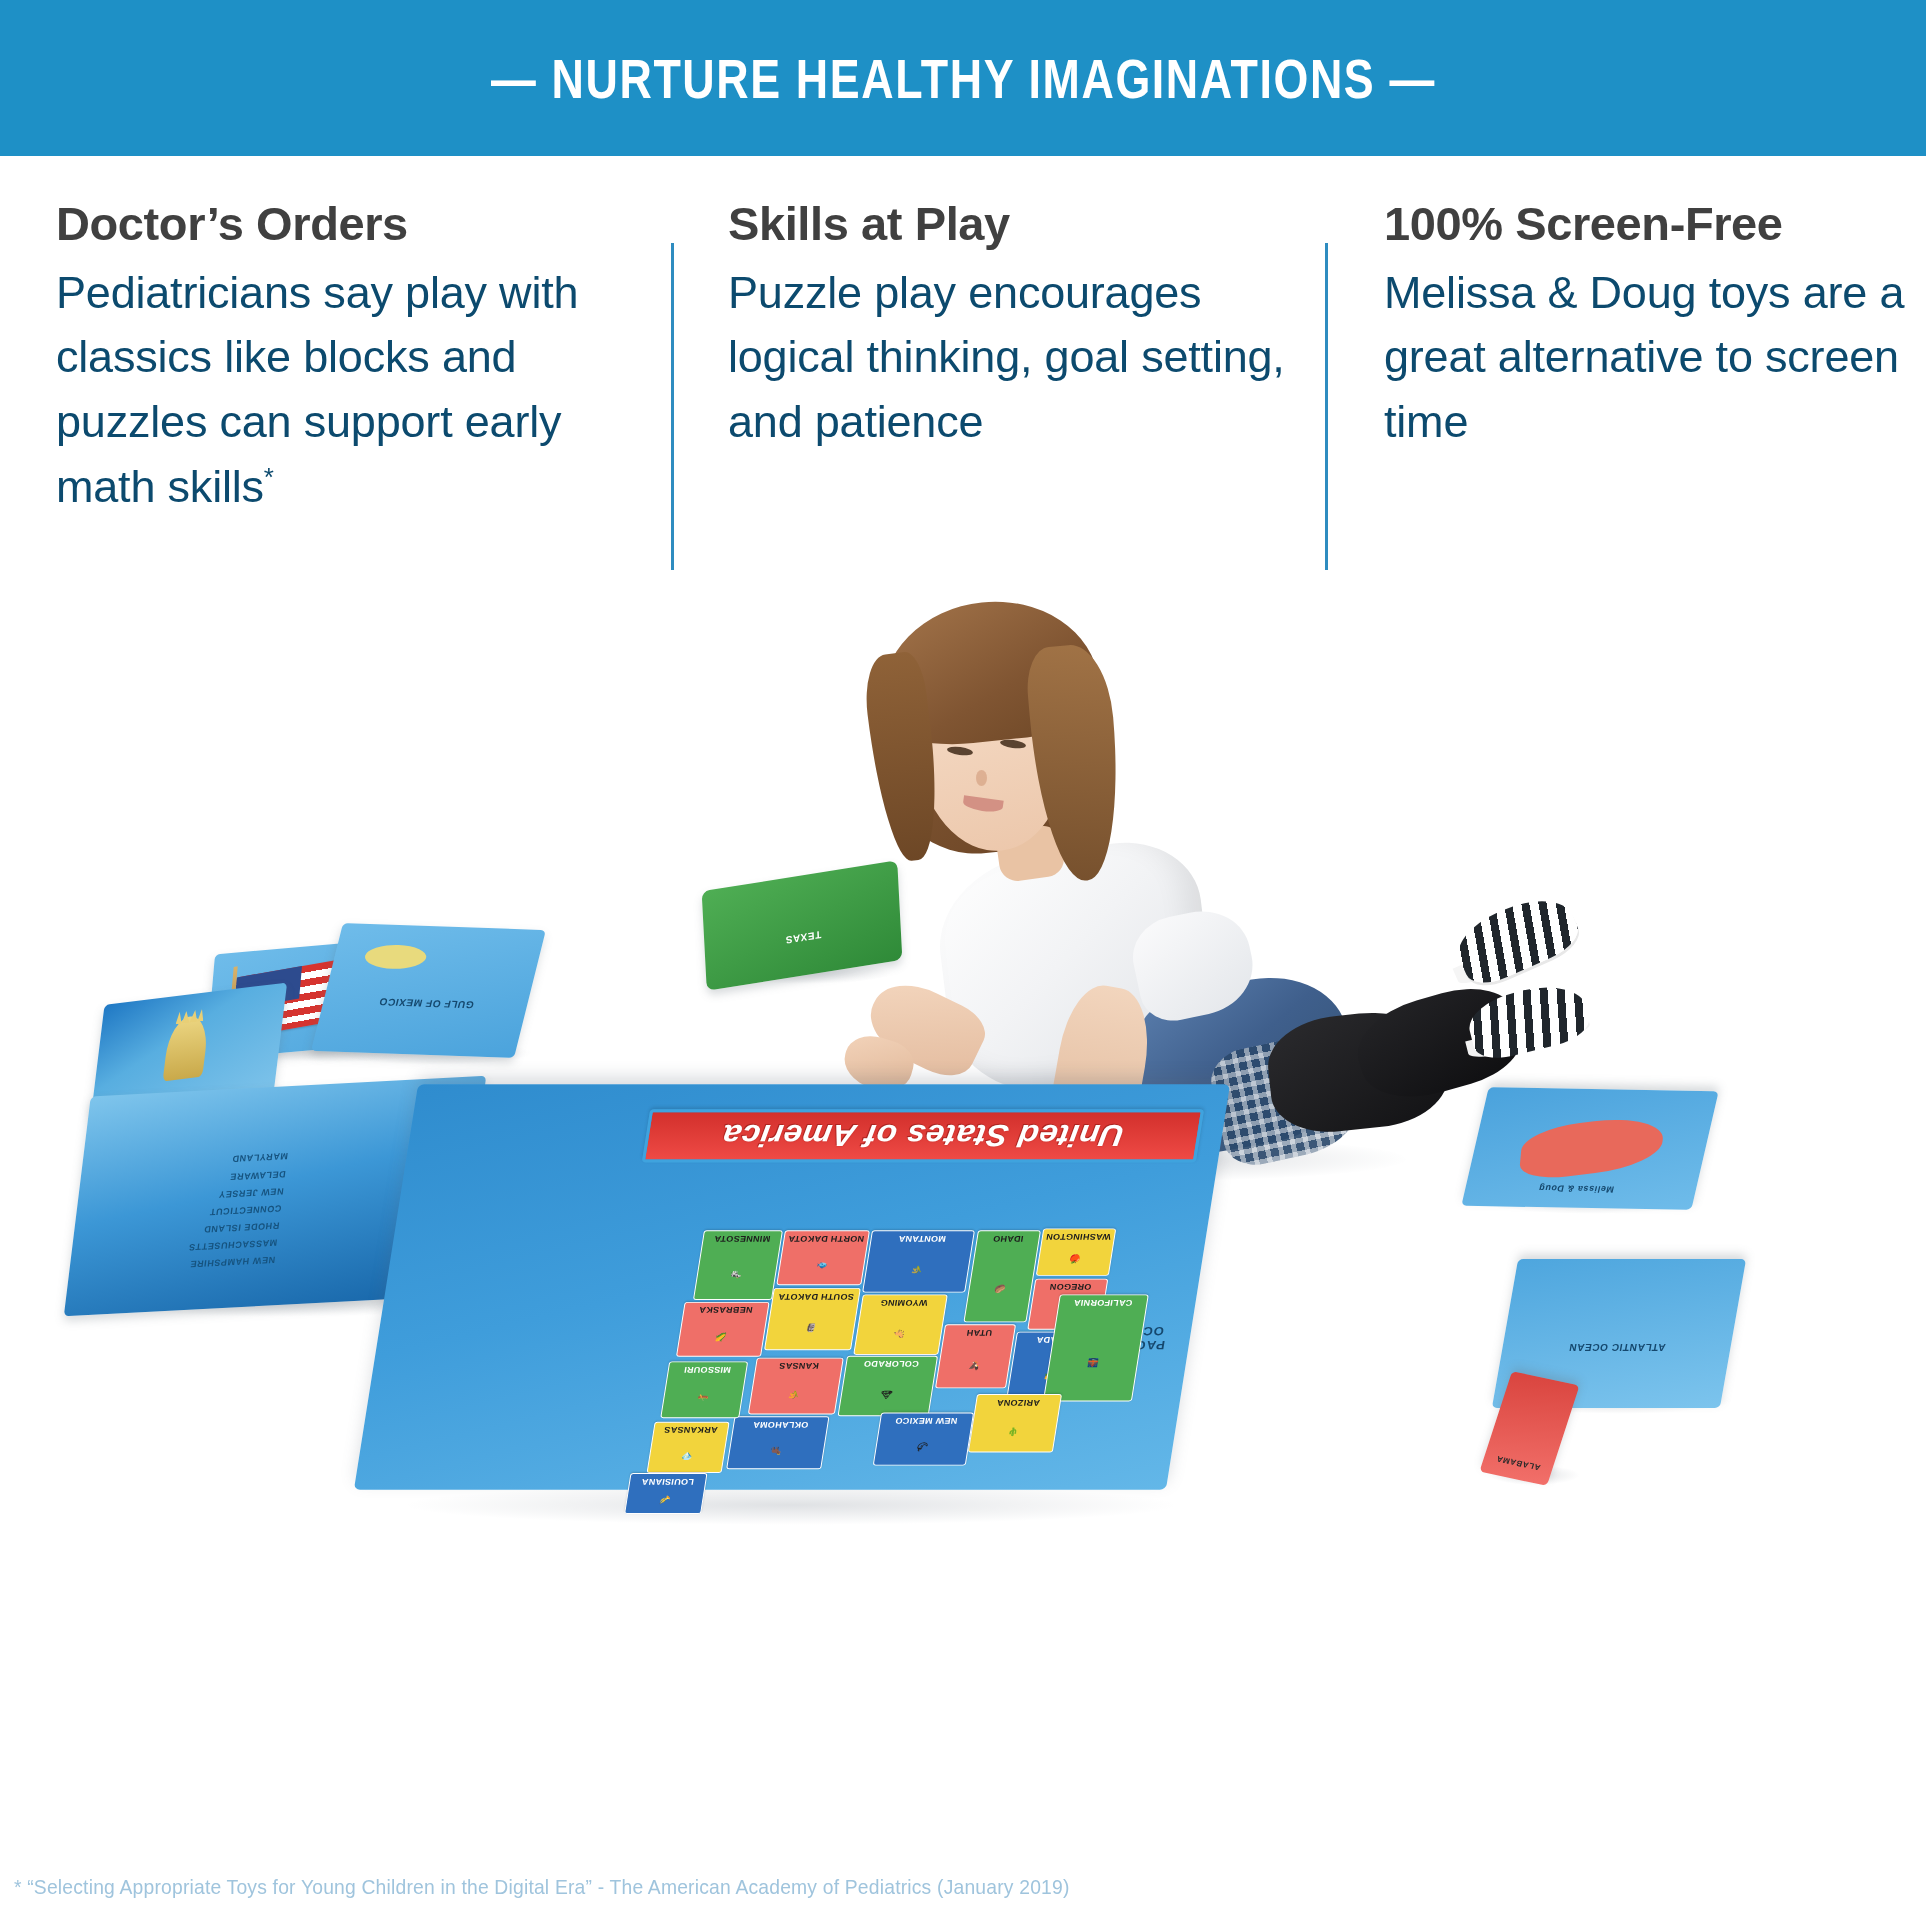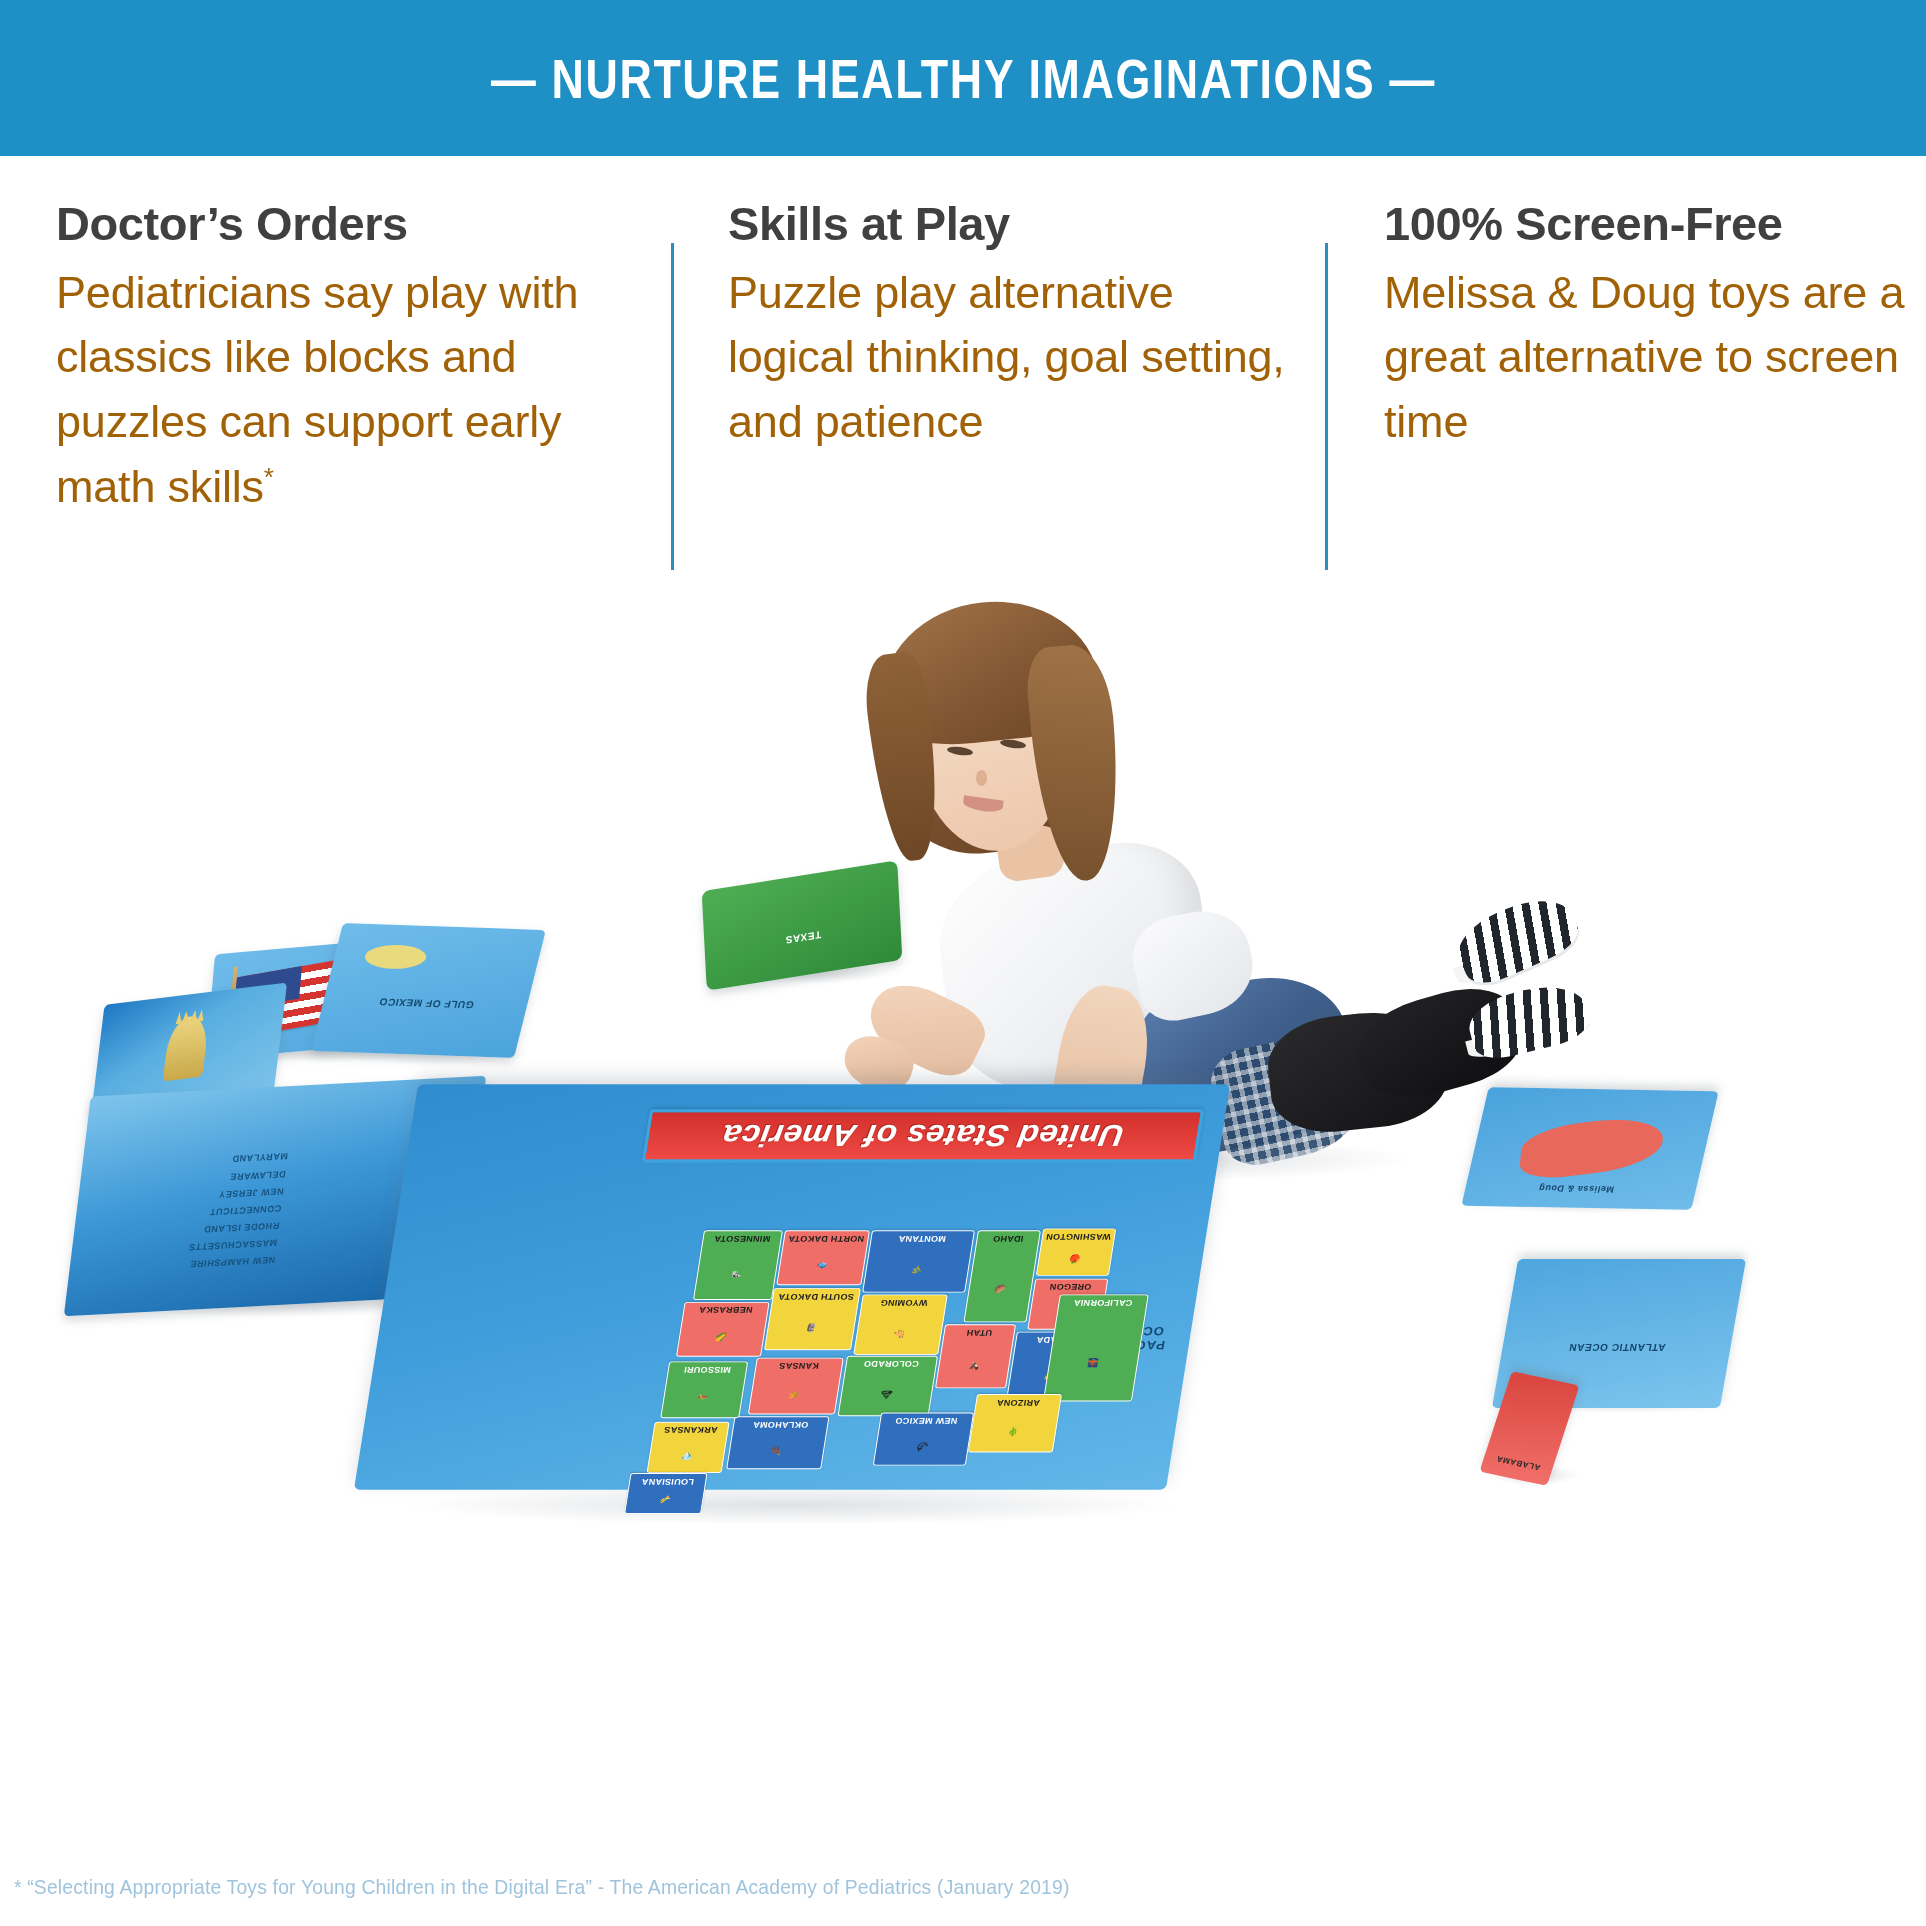--- a/index.html
+++ b/index.html
@@ -36,21 +36,21 @@
   .col h2 {
     color:#404040;
     font-weight:bold;
     font-size:47px;
     letter-spacing:-0.4px;
     line-height:1.12;
     margin-bottom:10px;
     white-space:nowrap;
   }
   .col p {
-    color:#a16207;
+    color:#0c4a6e;
     font-size:45px;
     font-weight:300;
     line-height:1.44;
     letter-spacing:-0.2px;
   }
   .col p sup { font-size:26px; vertical-align:super; }
 
   #col-1 { left:56px;   width:594px; }
   #col-2 { left:728px;  width:584px; }
   #col-3 { left:1384px; width:554px; }
@@ -390,21 +390,21 @@
 
   <div class="col" id="col-1">
     <h2>Doctor’s Orders</h2>
     <p><span>Pediatricians say play with classics like blocks and puzzles can support early math skills</span><sup>*</sup></p>
   </div>
 
   <div class="divider" id="divider-1"></div>
 
   <div class="col" id="col-2">
     <h2>Skills at Play</h2>
-    <p>Puzzle play alternative logical thinking, goal setting, and patience</p>
+    <p>Puzzle play encourages logical thinking, goal setting, and patience</p>
   </div>
 
   <div class="divider" id="divider-2"></div>
 
   <div class="col" id="col-3">
     <h2>100% Screen-Free</h2>
     <p>Melissa &amp; Doug toys are a great alternative to screen time</p>
   </div>
 
 </div>

